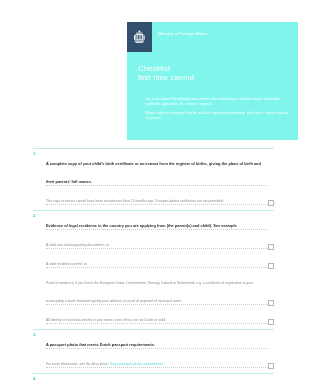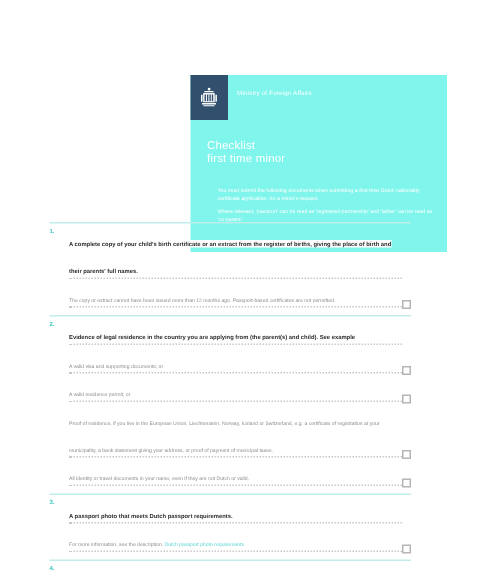--- a/index.html
+++ b/index.html
@@ -9,21 +9,20 @@
     font-family:"Liberation Sans", sans-serif;
     overflow:hidden;
     position:relative;
   }
   .page{position:absolute;inset:0;background:#fff;}
 
   
   .banner{
     position:absolute;left:127px;top:22px;right:0;height:118px;
     background:#7ff5ec;
-    margin-top:28px;
   }
   .logo-block{
     position:absolute;left:0;top:0;width:25px;height:30px;
     background:#32506e;
     display:flex;align-items:center;justify-content:center;
   }
   .crest{display:block;}
   .ministry{
     position:absolute;left:31px;top:9px;
     font-size:4.2px;line-height:6px;
@@ -110,21 +109,21 @@
           <rect x="1.0" y="5.2" width="1.0" height="4.6"></rect>
           <rect x="10.6" y="5.2" width="1.0" height="4.6"></rect>
         </g>
       </svg>
     </div>
 
     <div class="ministry">Ministry of Foreign Affairs</div>
 
     <div class="doc-title">
       <div>Checklist</div>
-      <div>first time minor</div>
+      <div>first time cannot</div>
     </div>
 
     <div class="intro">
       <p>You must submit the following documents when submitting a first-time Dutch nationality certificate application, for a minor's request.</p>
       <p>Where relevant, 'passport' can be read as 'registered partnership' and 'father' can be read as 'co-parent'.</p>
     </div>
   </div>
 
   <div class="body" id="body">
       <div class="rule" style="top: 0px;"></div>

